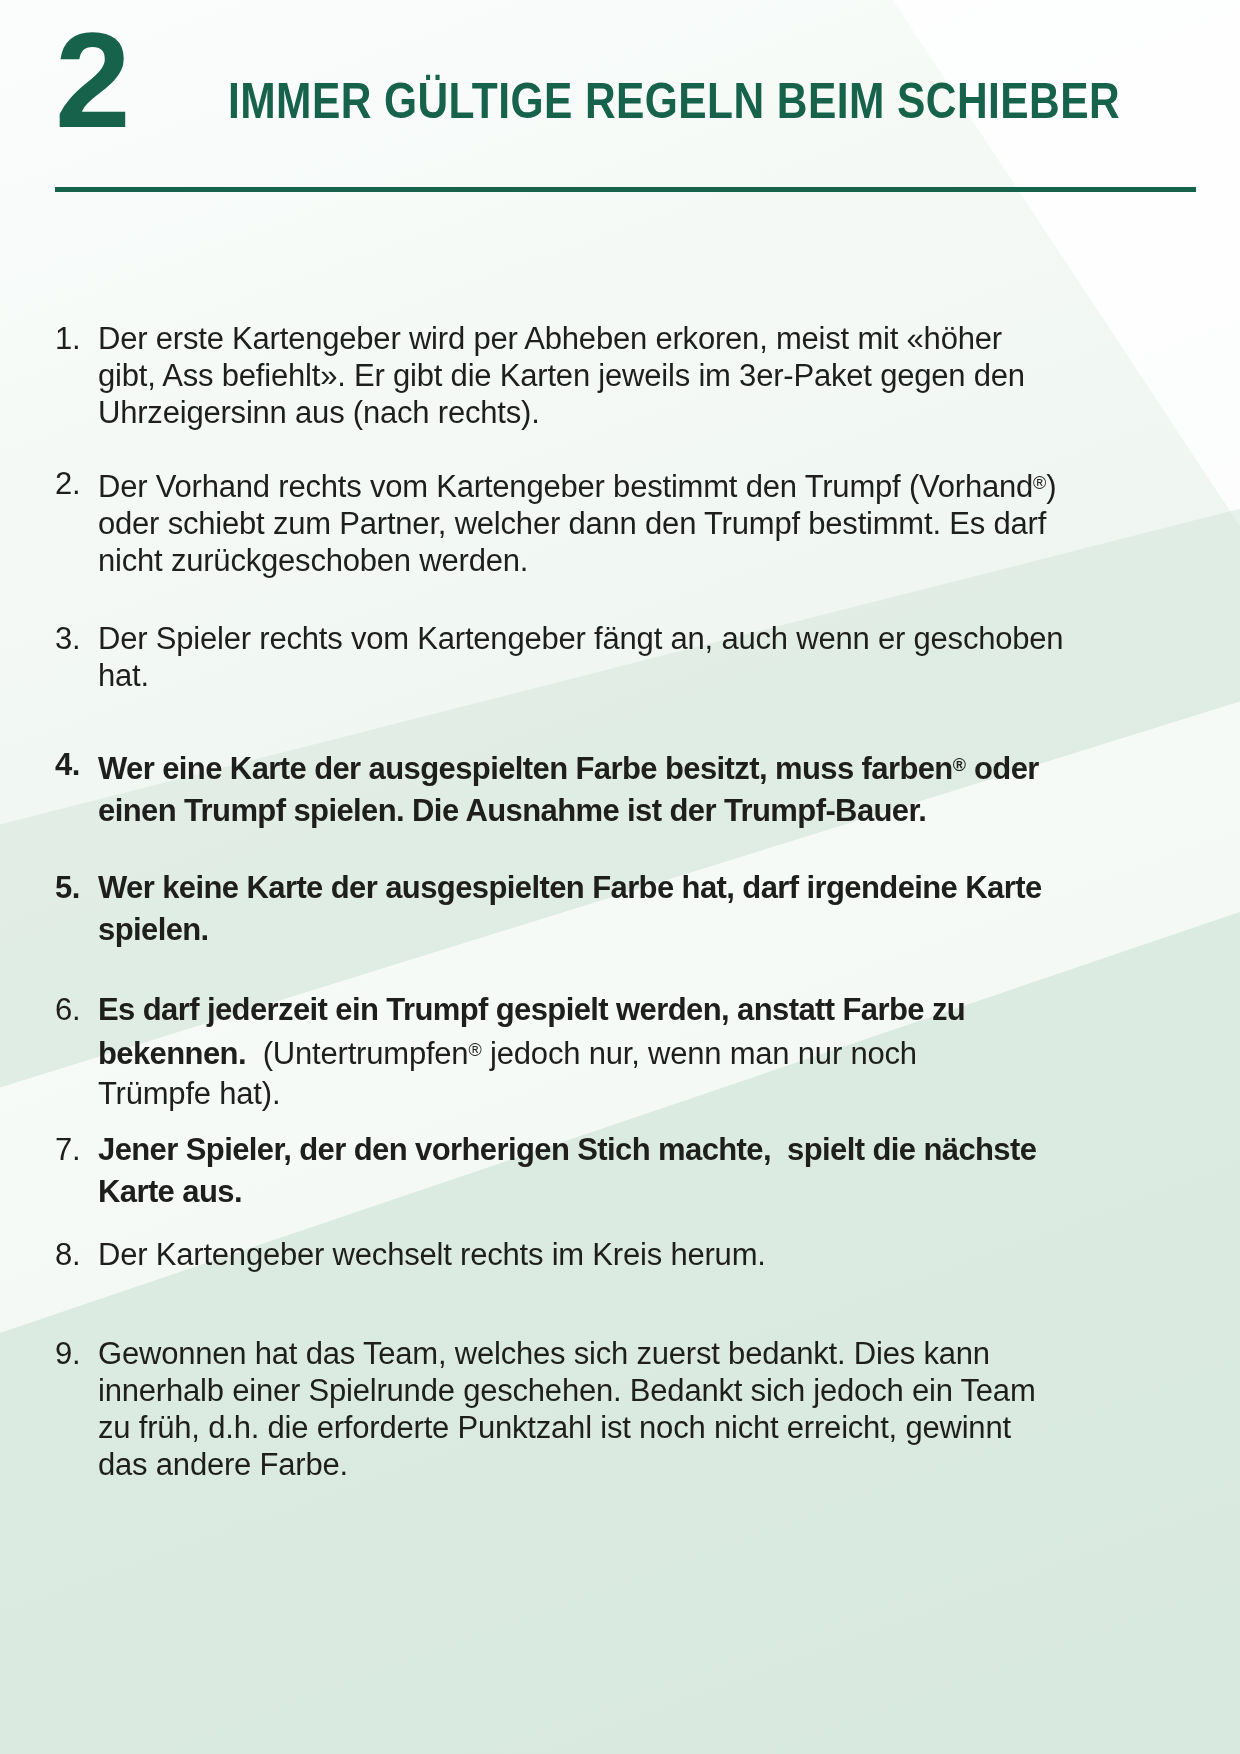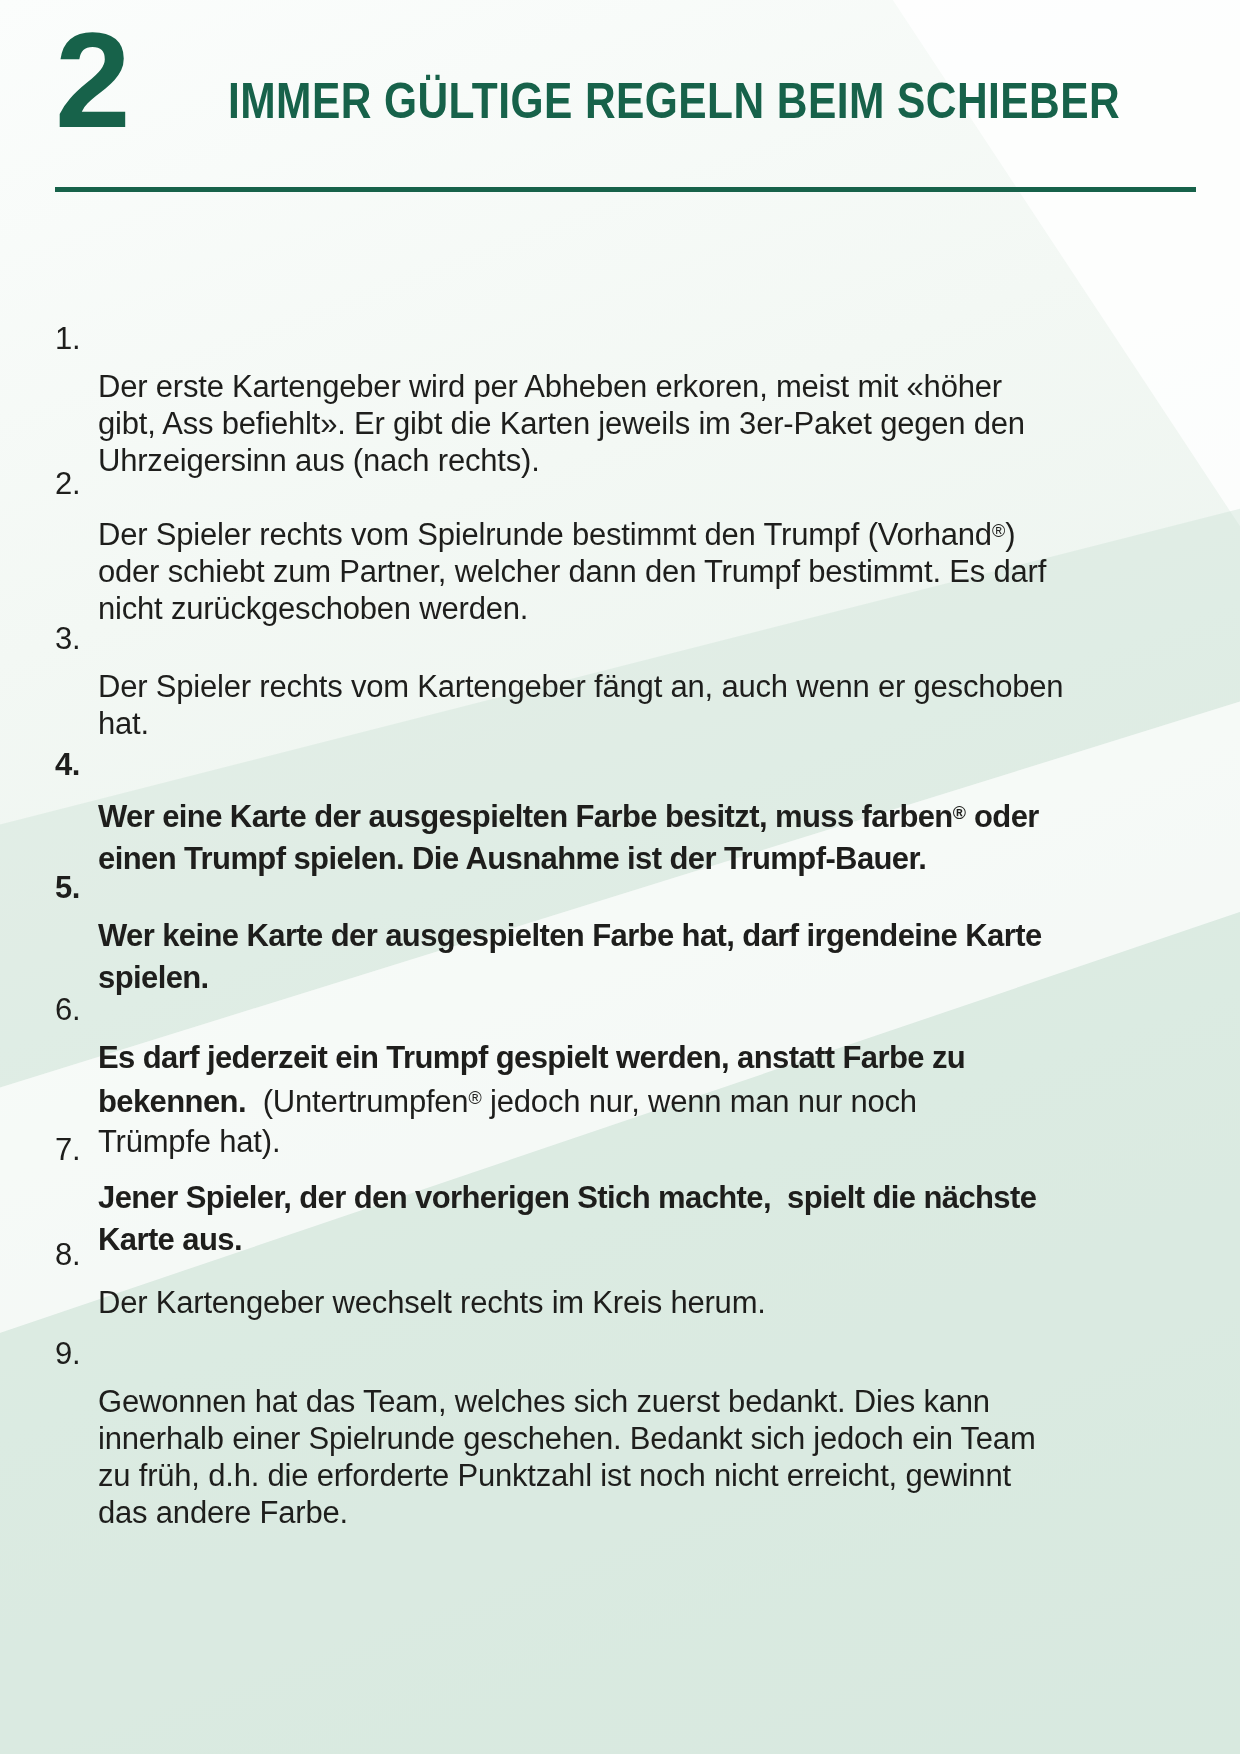--- a/index.html
+++ b/index.html
@@ -35,21 +35,21 @@
   }
 
   
   .rules-list{position:absolute;left:55px;top:0;width:1140px;}
   .rule-item{
     position:absolute;left:0;width:1130px;
     display:flex;align-items:flex-start;
     color:#1e1e1c;font-size:31px;line-height:37px;letter-spacing:-0.2px;
   }
   .rule-number{flex:0 0 43px;}
-  .rule-text{flex:1 1 auto;white-space:pre-wrap;margin-top:48px;}
+  .rule-text{flex:1 1 auto;white-space:pre-wrap;}
   .rule-text .b,.rule-number.b{font-weight:700;letter-spacing:-0.6px;}
   .rule-text .sup{font-size:58%;vertical-align:0.45em;letter-spacing:0;}
   .rule-item:nth-of-type(1){top:320px;}
   .rule-item:nth-of-type(2){top:465px;}
   .rule-item:nth-of-type(3){top:620px;}
   .rule-item:nth-of-type(4){top:744px;line-height:42px;}
   .rule-item:nth-of-type(5){top:867px;line-height:42px;}
   .rule-item:nth-of-type(6){top:990px;line-height:40px;}
   .rule-item:nth-of-type(7){top:1129px;line-height:42px;}
   .rule-item:nth-of-type(8){top:1236px;}
@@ -69,21 +69,21 @@
 
 <div class="rules-list">
     <div class="rule-item">
       <span class="rule-number">1.</span>
       <div class="rule-text"><span>Der erste Kartengeber wird per Abheben erkoren, meist mit «höher
 gibt, Ass befiehlt». Er gibt die Karten jeweils im 3er-Paket gegen den
 Uhrzeigersinn aus (nach rechts).</span></div>
     </div>
     <div class="rule-item">
       <span class="rule-number">2.</span>
-      <div class="rule-text"><span>Der Spieler rechts vom Spielrunde bestimmt den Trumpf (Vorhand</span><span class="sup">®</span><span>)
+      <div class="rule-text"><span>Der Vorhand rechts vom Kartengeber bestimmt den Trumpf (Vorhand</span><span class="sup">®</span><span>)
 oder schiebt zum Partner, welcher dann den Trumpf bestimmt. Es darf
 nicht zurückgeschoben werden.</span></div>
     </div>
     <div class="rule-item">
       <span class="rule-number">3.</span>
       <div class="rule-text"><span>Der Spieler rechts vom Kartengeber fängt an, auch wenn er geschoben
 hat.</span></div>
     </div>
     <div class="rule-item">
       <span class="rule-number b">4.</span>

